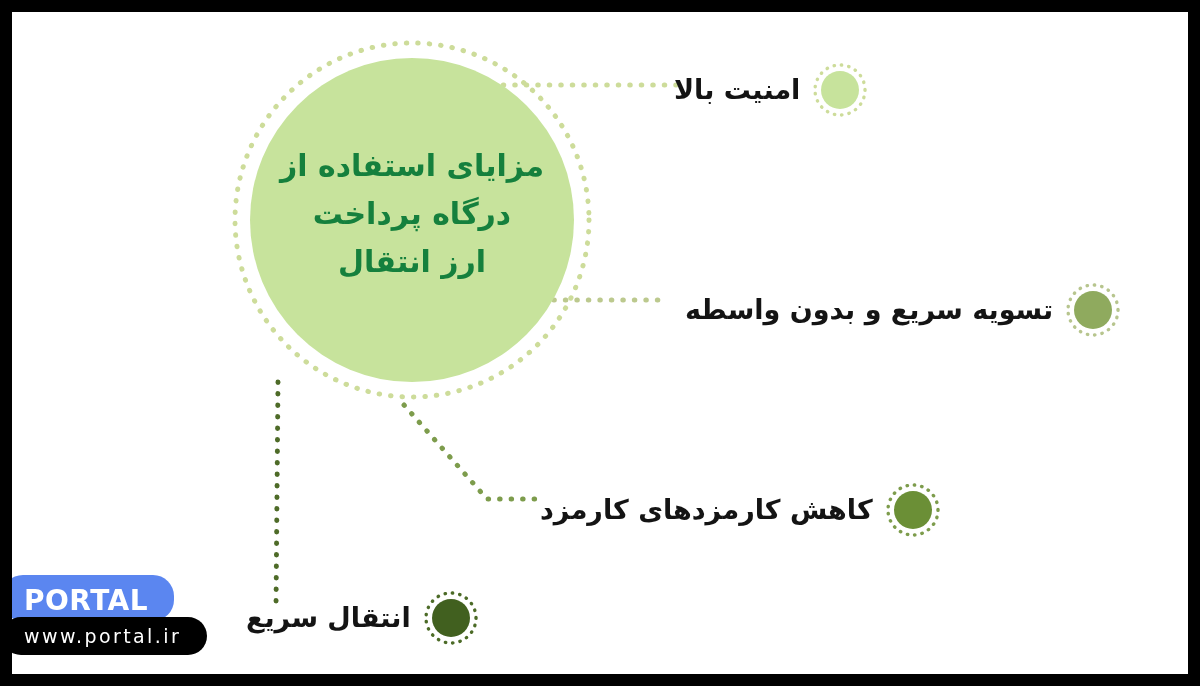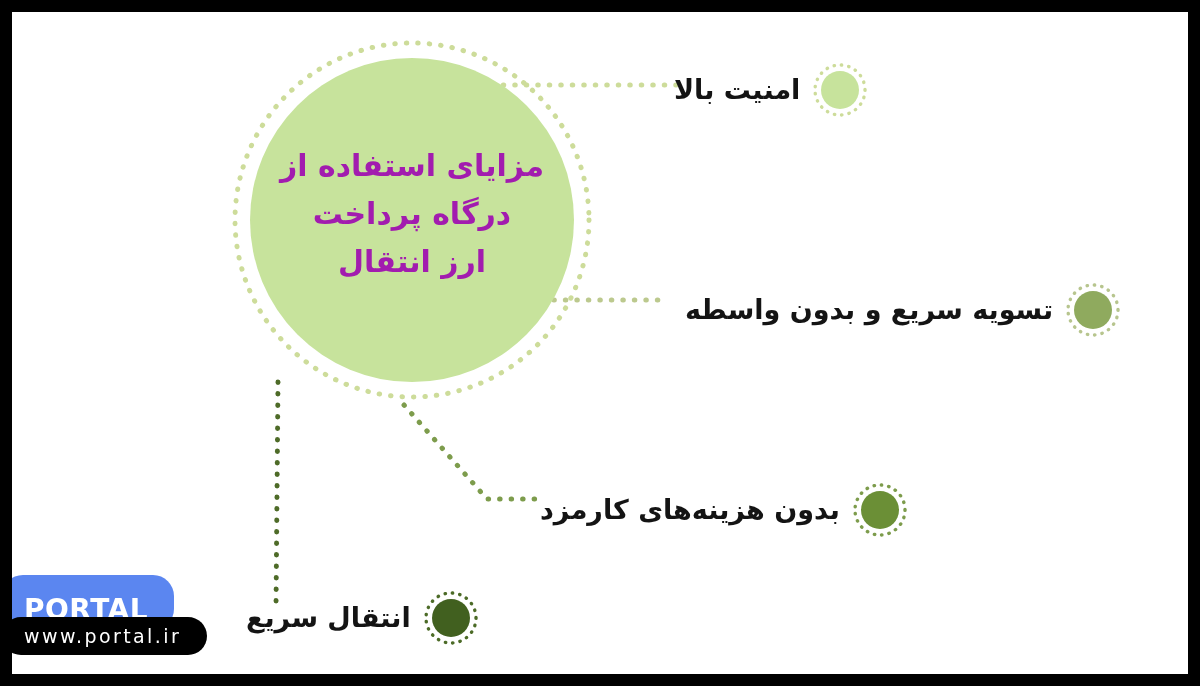--- a/index.html
+++ b/index.html
@@ -64,21 +64,21 @@
     border-radius: 50%;
     background: #c7e39c;
   }
   .hub-text {
     position: absolute;
     left: 30px;
     top: 112px;
     width: 320px;
     text-align: center;
     direction: rtl;
-    color: #a21caf;
+    color: #15803d;
     font-weight: bold;
     font-size: 30px;
     line-height: 48px;
     letter-spacing: -0.2px;
   }
   .hub-text div { white-space: nowrap; }
 
   
   .node {
     position: absolute;
@@ -132,21 +132,21 @@
     direction: ltr;
   }
   #wm-portal {
     left: -10px;
     top: 563px;
     height: 42px;
     display: flex;
     align-items: center;
     background: #5b86f0;
     border-radius: 21px;
-    padding: 13px 26px 0 22px;
+    padding: 4px 26px 0 22px;
   }
   #wm-portal span {
     color: #ffffff;
     font-size: 28px;
     font-weight: bold;
     letter-spacing: 0.5px;
     font-family: "DejaVu Sans", "Liberation Sans", sans-serif;
   }
   #wm-url {
     left: -10px;
@@ -215,21 +215,21 @@
       <div class="node-label">تسویه سریع و بدون واسطه</div>
     </div>
 
     <div class="node" id="node-3">
       <div class="node-dot">
         <svg class="ring" viewBox="0 0 56 56">
           <circle cx="28" cy="28" r="25" fill="none" stroke="#7d9c4c" stroke-width="3.4" stroke-linecap="round" stroke-dasharray="0.4 7"></circle>
         </svg>
         <div class="core" style="background:#6b8f36"></div>
       </div>
-      <div class="node-label">بدون هزینه‌های کارمزد</div>
+      <div class="node-label">کاهش کارمزد‌های کارمزد</div>
     </div>
 
     <div class="node" id="node-4">
       <div class="node-dot">
         <svg class="ring" viewBox="0 0 56 56">
           <circle cx="28" cy="28" r="25" fill="none" stroke="#4c6b27" stroke-width="3.4" stroke-linecap="round" stroke-dasharray="0.4 7"></circle>
         </svg>
         <div class="core" style="background:#41601f"></div>
       </div>
       <div class="node-label">انتقال سریع</div>

